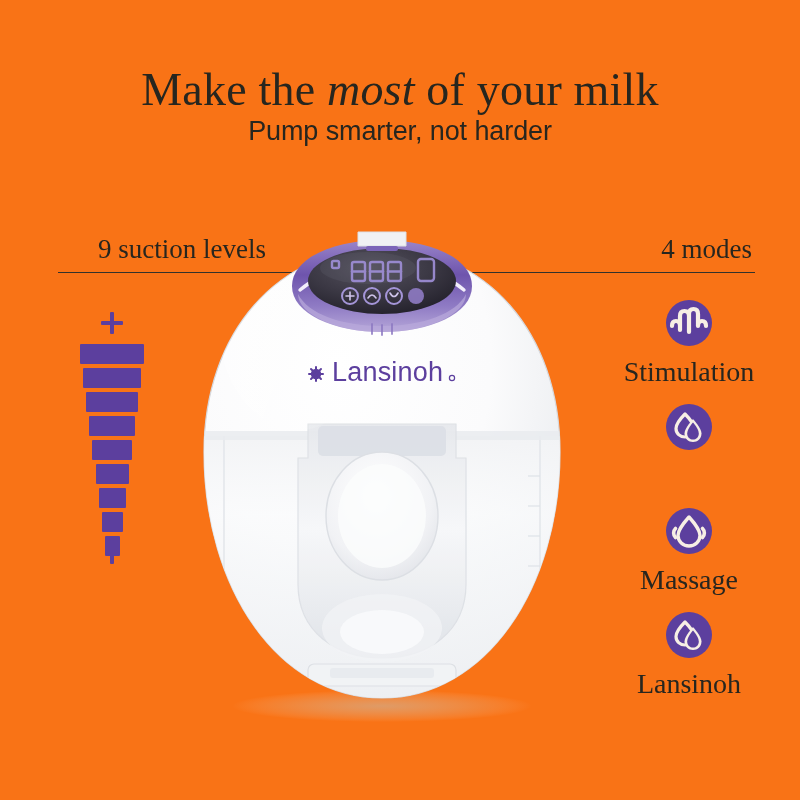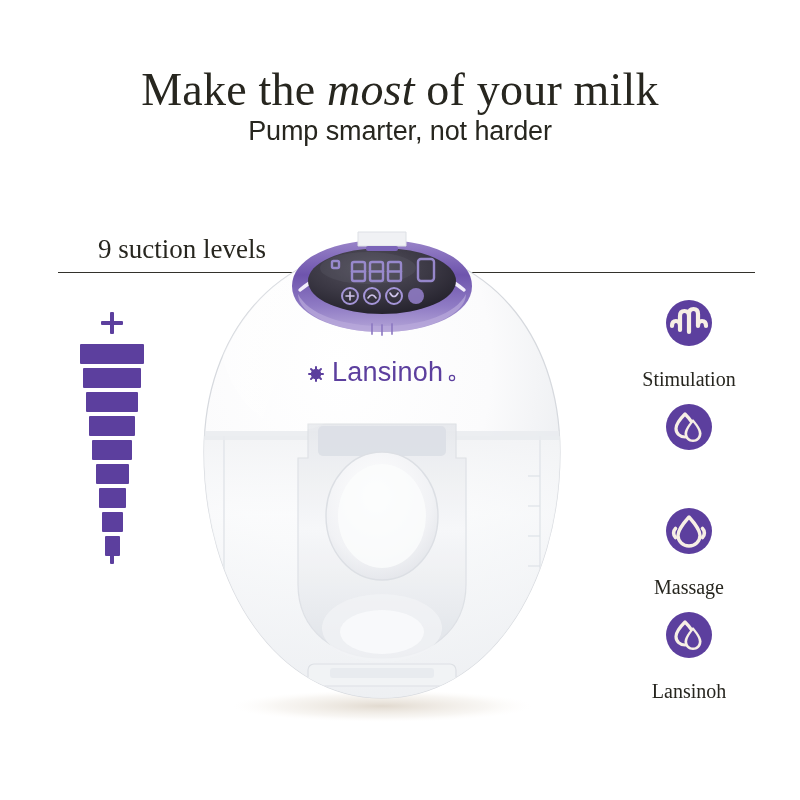--- a/index.html
+++ b/index.html
@@ -12,21 +12,21 @@
     background: #f7efe5;
     font-family: "Liberation Sans", sans-serif;
     overflow: hidden;
     position: relative;
   }
   #stage {
     position: absolute;
     left: 0; top: 0;
     width: 800px;
     height: 800px;
-    background: #ffffff;
+    background: #f97316;
   }
 
   
   .headline {
     position: absolute;
     left: 0;
     top: 62px;
     width: 800px;
     text-align: center;
     font-family: "Liberation Serif", "DejaVu Serif", serif;
@@ -136,24 +136,24 @@
     text-align: center;
   }
   .mode-icon {
     width: 46px;
     height: 46px;
     margin: 0 auto;
     display: block;
   }
   .mode-label {
     font-family: "Liberation Serif", "DejaVu Serif", serif;
-    font-size: 20px;
+    font-size: 28px;
     line-height: 26px;
     color: #27261f;
-    margin-top: 20px;
+    margin-top: 13px;
     white-space: nowrap;
   }
 
   
   .pump {
     position: absolute;
     left: 180px;
     top: 228px;
     width: 404px;
     height: 496px;
@@ -164,20 +164,21 @@
 <body>
 
 <div id="stage">
 
   <div class="headline">
     <span>Make the </span><span class="em">most</span><span> of your milk</span>
   </div>
   <div class="subhead">Pump smarter, not harder</div>
 
   <div class="sec-label left">9 suction levels</div>
+  <div class="sec-label right">4 modes</div>
   <div class="rule"></div>
 
   <div class="suction">
     <div class="plus"></div>
     <div class="bars">
         <div class="bar" style="width: 64px; height: 20px;"></div>
         <div class="bar" style="width: 58px; height: 20px;"></div>
         <div class="bar" style="width: 52px; height: 20px;"></div>
         <div class="bar" style="width: 46px; height: 20px;"></div>
         <div class="bar" style="width: 40px; height: 20px;"></div>

